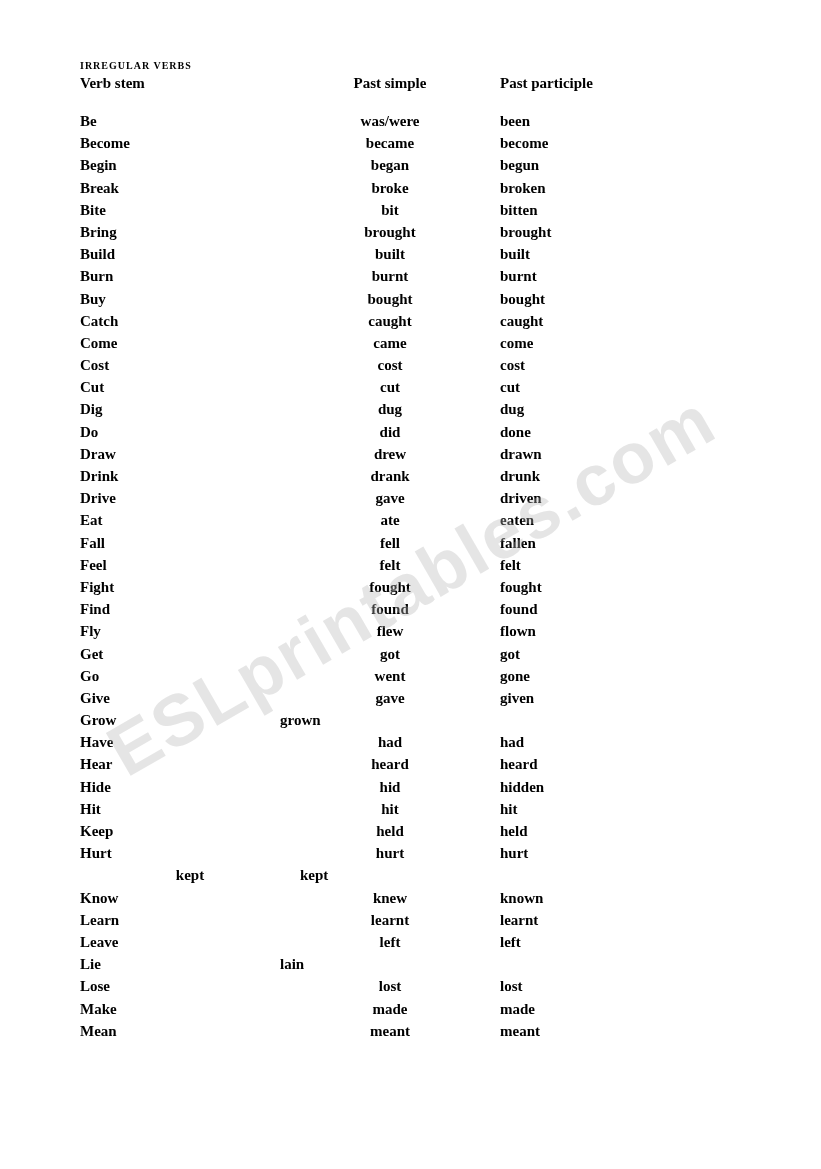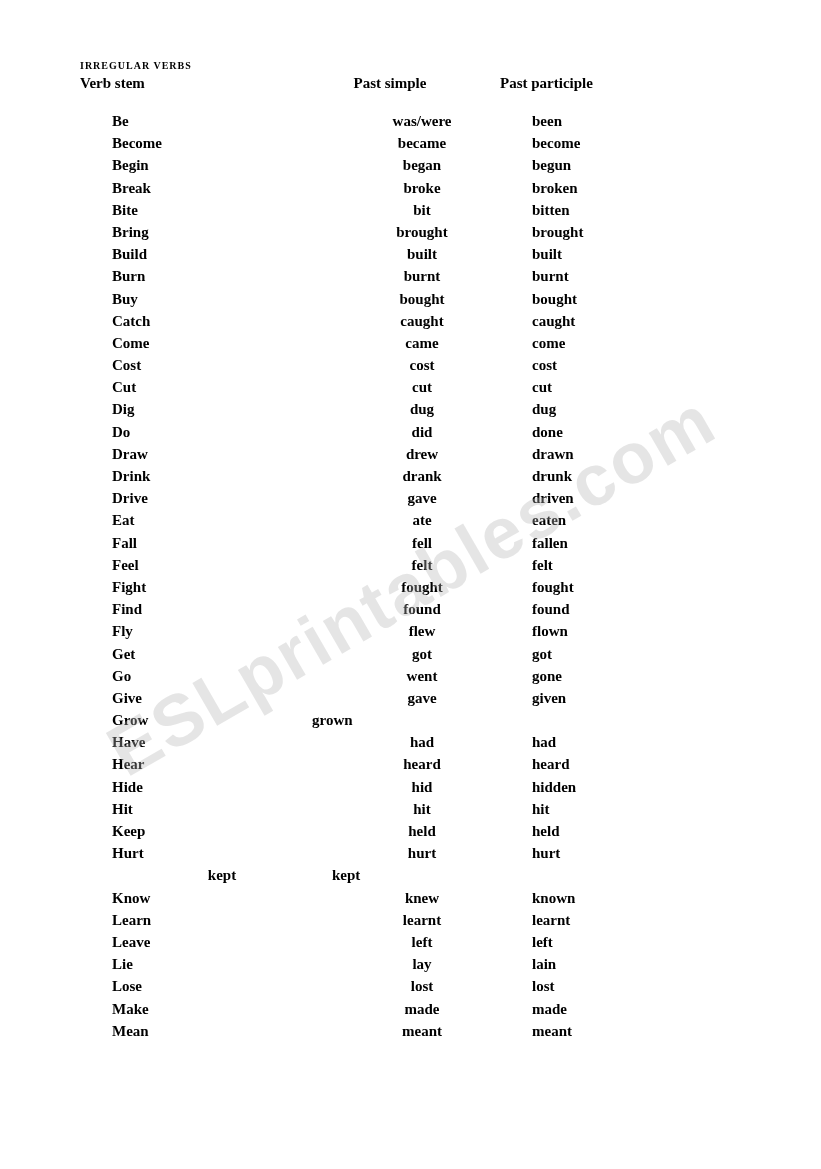--- a/index.html
+++ b/index.html
@@ -36,21 +36,20 @@
     }
     .header-row {
       display: flex;
       margin-bottom: 18px;
     }
     .col-verb { width: 200px; font-weight: bold; }
     .col-past { width: 220px; font-weight: bold; text-align: center; }
     .col-participle { font-weight: bold; }
     .verb-table {
       width: 100%;
-      margin-left: 32px;
     }
     .verb-row {
       display: flex;
       line-height: 1.48;
     }
     .verb-row .col-verb { font-weight: bold; width: 200px; }
     .verb-row .col-past { width: 220px; }
     .verb-row .col-participle { }
   </style>
 </head>
@@ -250,21 +249,20 @@
       <div class="col-past">learnt</div>
       <div class="col-participle">learnt</div>
     </div>
     <div class="verb-row">
       <div class="col-verb">Leave</div>
       <div class="col-past">left</div>
       <div class="col-participle">left</div>
     </div>
     <div class="verb-row">
       <div class="col-verb">Lie</div>
-      <div class="col-past">lay</div>
       <div class="col-participle">lain</div>
     </div>
     <div class="verb-row">
       <div class="col-verb">Lose</div>
       <div class="col-past">lost</div>
       <div class="col-participle">lost</div>
     </div>
     <div class="verb-row">
       <div class="col-verb">Make</div>
       <div class="col-past">made</div>

